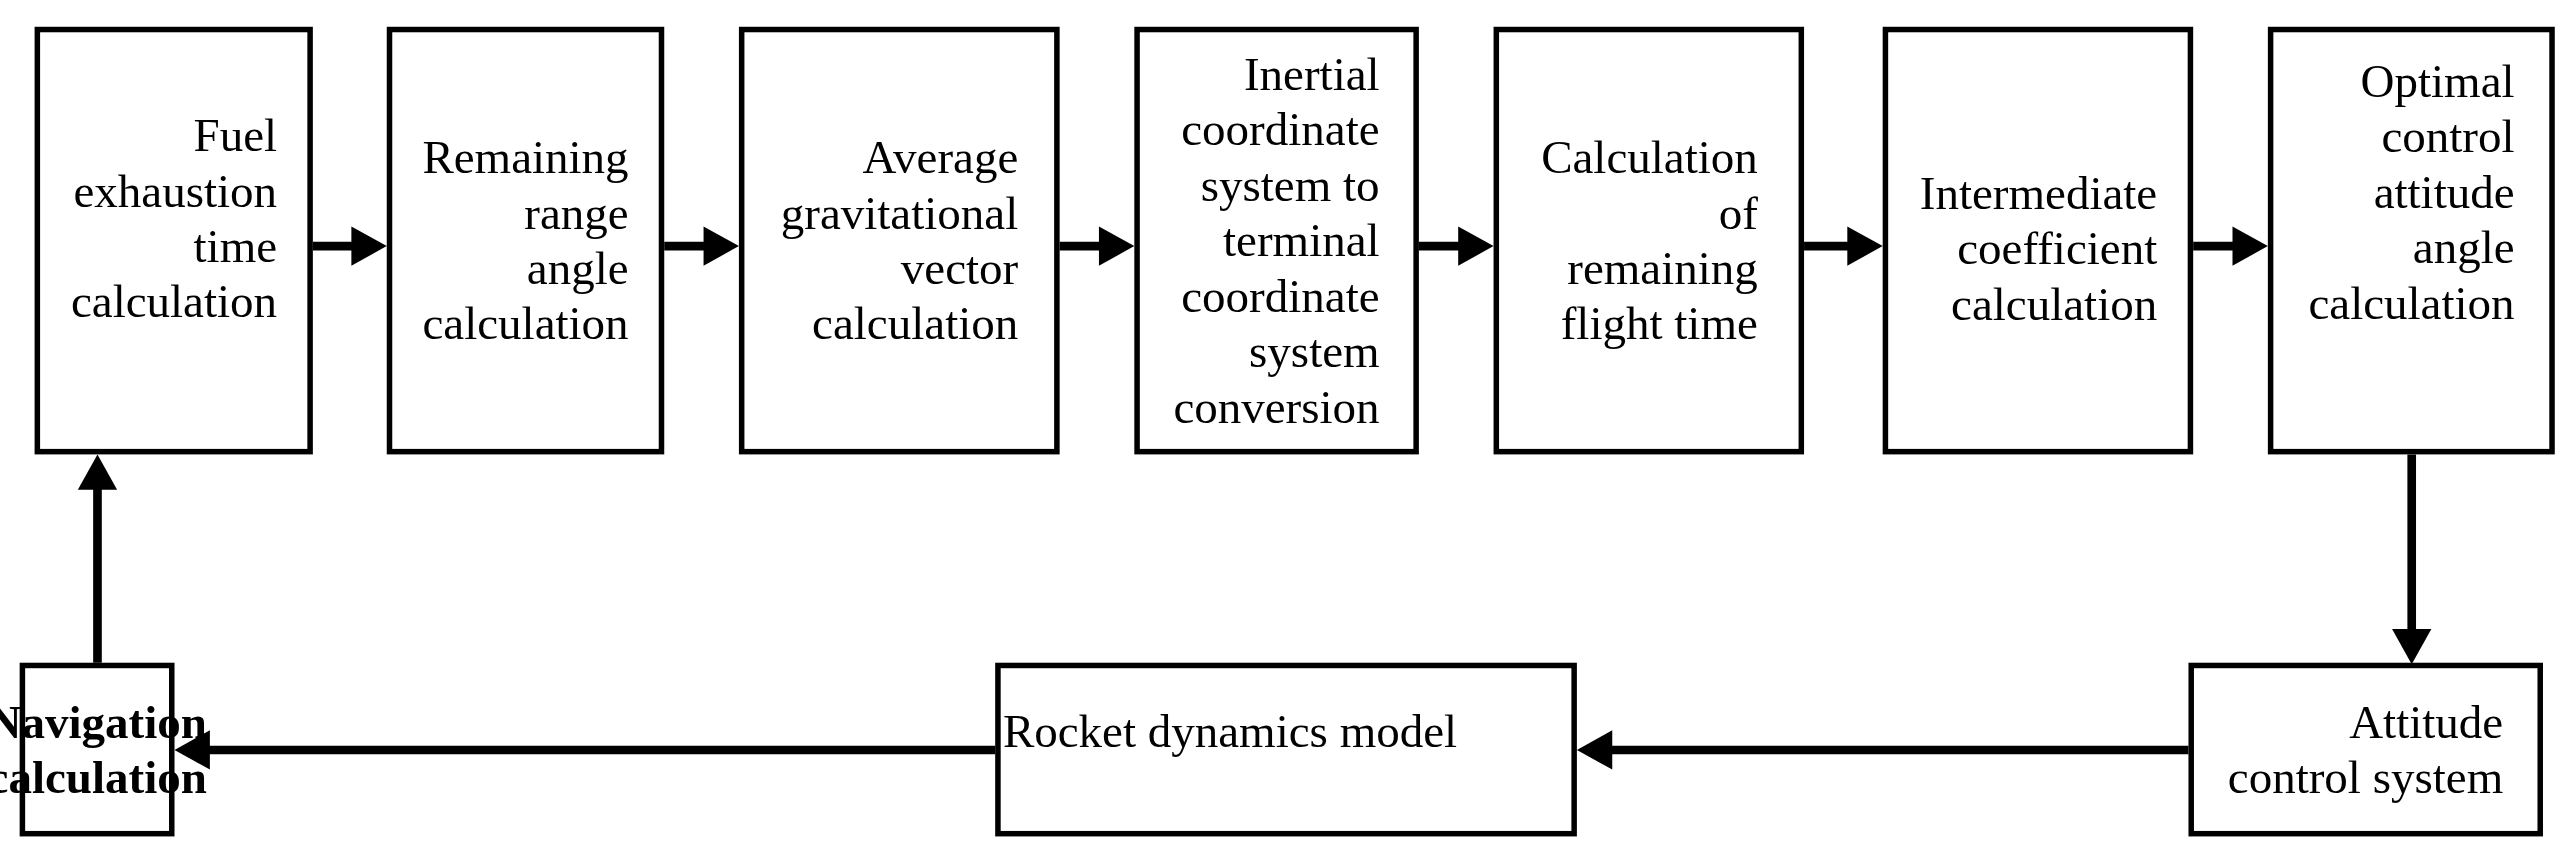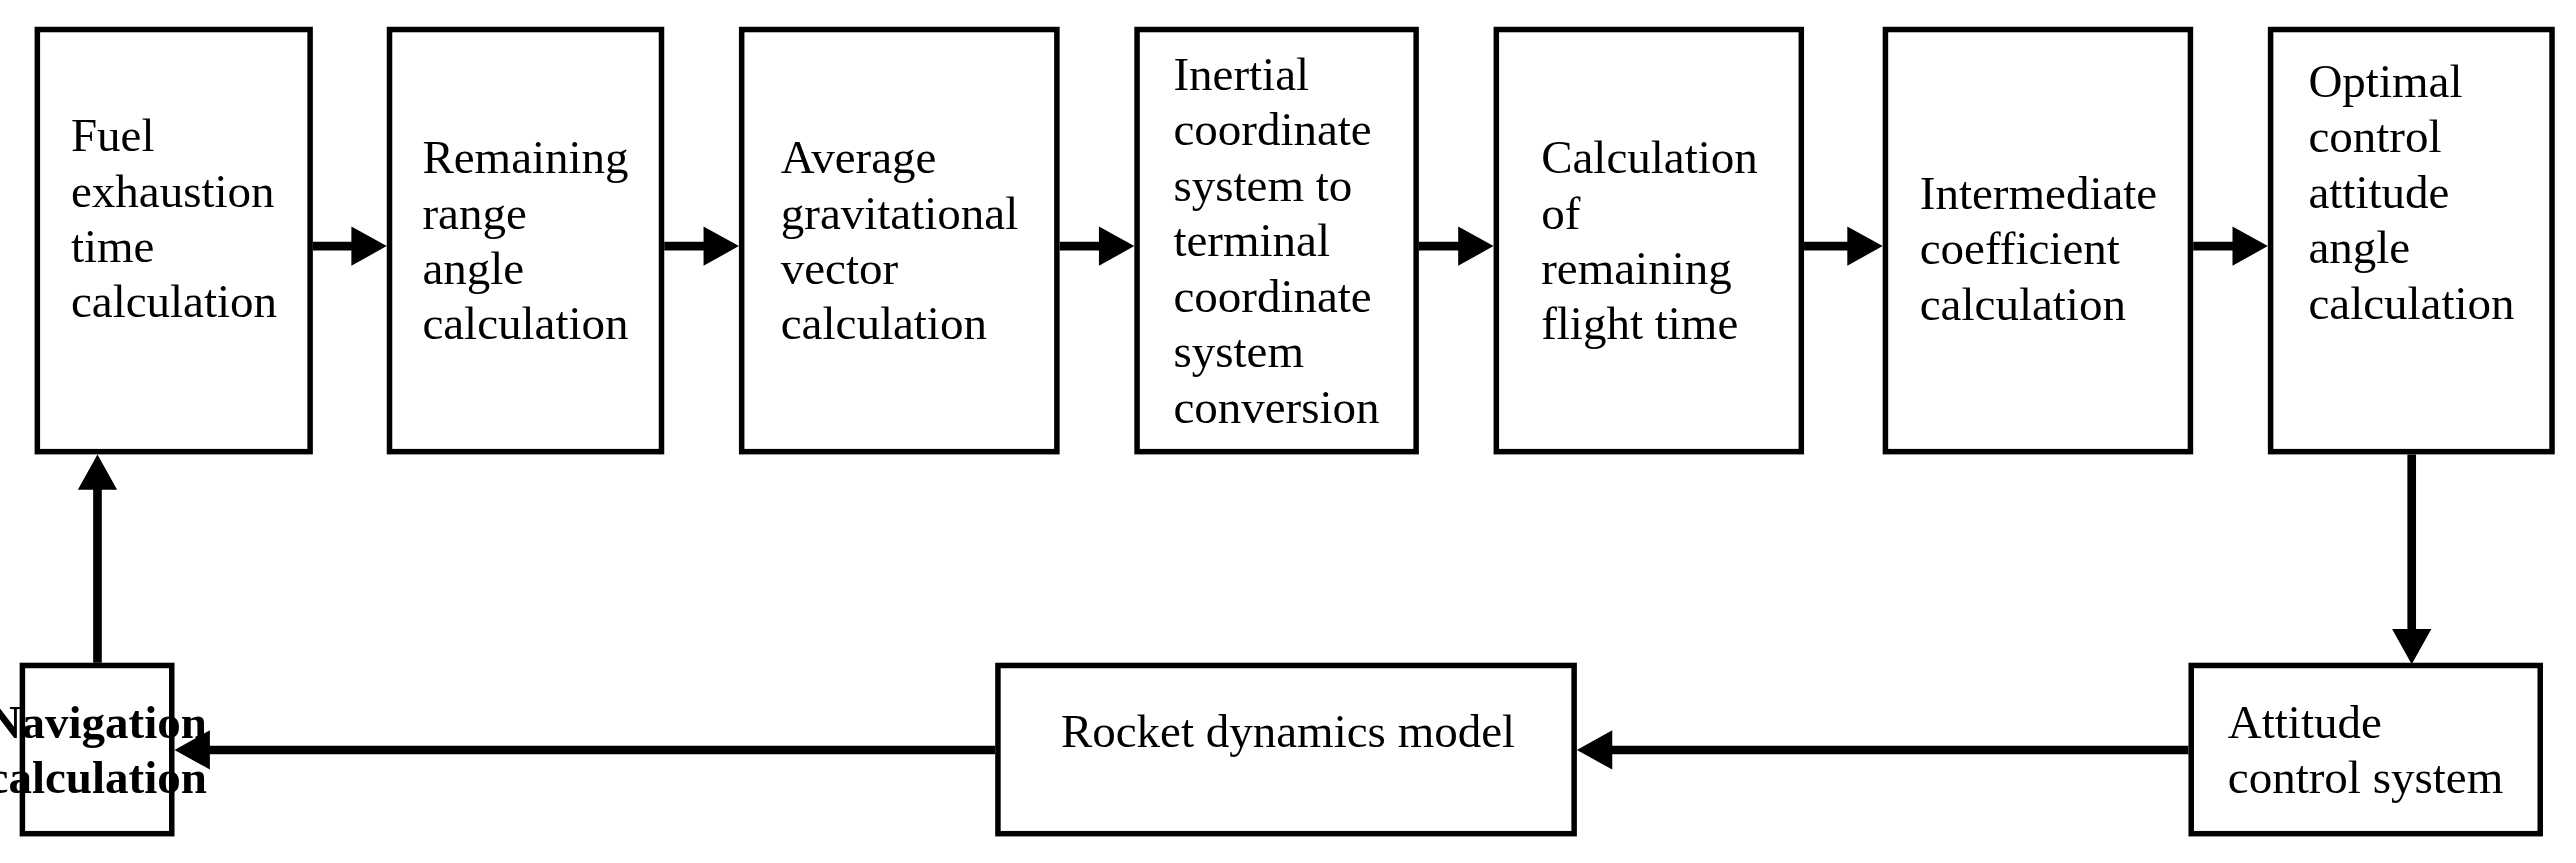--- a/index.html
+++ b/index.html
@@ -40,21 +40,21 @@
   }
   .edge-head {
     fill: #000000;
     stroke: none;
   }
   .node-label {
     position: absolute;
     display: flex;
     align-items: center;
     justify-content: center;
-    text-align: left;
+    text-align: right;
     color: #000000;
     font-family: "Liberation Serif", "DejaVu Serif", serif;
     font-size: 47px;
     line-height: 1.18;
     letter-spacing: 0px;
     box-sizing: border-box;
     padding: 0 19px;
     pointer-events: none;
     white-space: pre-line;
   }
@@ -159,19 +159,19 @@
 
   <div class="node-label" style="left:2268px; top:27px; width:287px; height:331px;">Optimal
 control
 attitude
 angle
 calculation</div>
 
   <div class="node-label" style="left:19.7px; top:663px; width:155px; height:174px;font-weight:bold;">Navigation
 calculation</div>
 
-  <div class="node-label" style="left:997px; top:663px; width:582px; height:138px;">Rocket dynamics model</div>
+  <div class="node-label" style="left:939px; top:663px; width:582px; height:138px;">Rocket dynamics model</div>
 
   <div class="node-label" style="left:2188px; top:663px; width:355px; height:174px;">Attitude
 control system</div>
 
 </div>
 
 
 </body></html>

